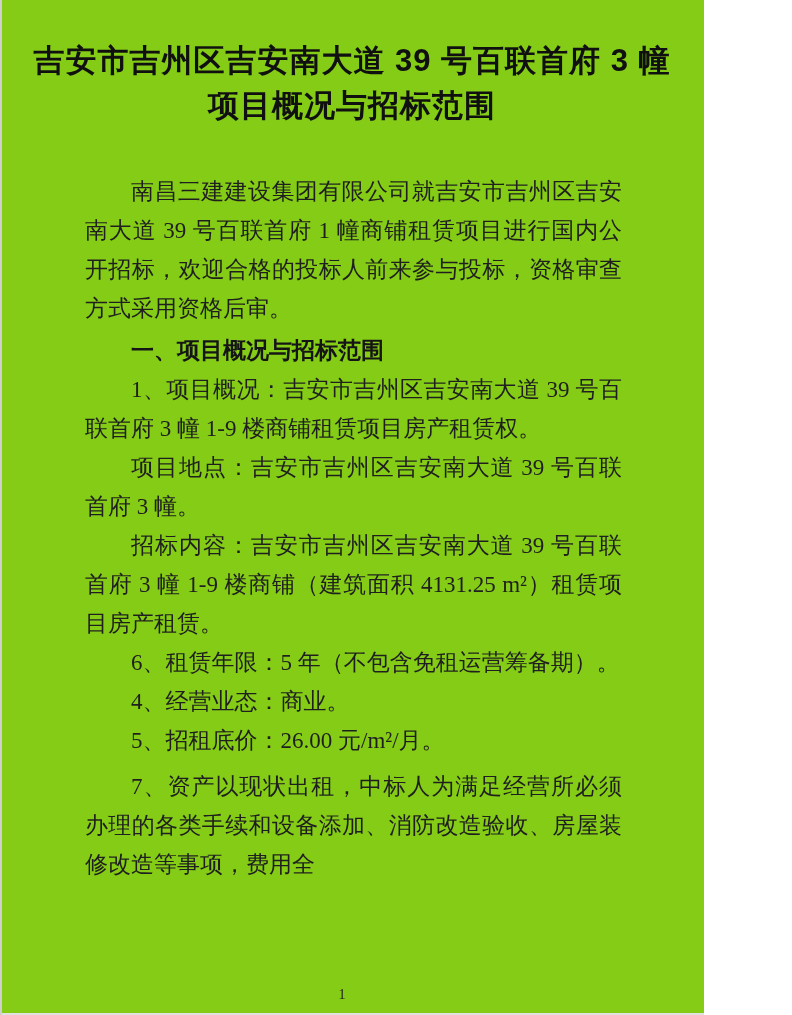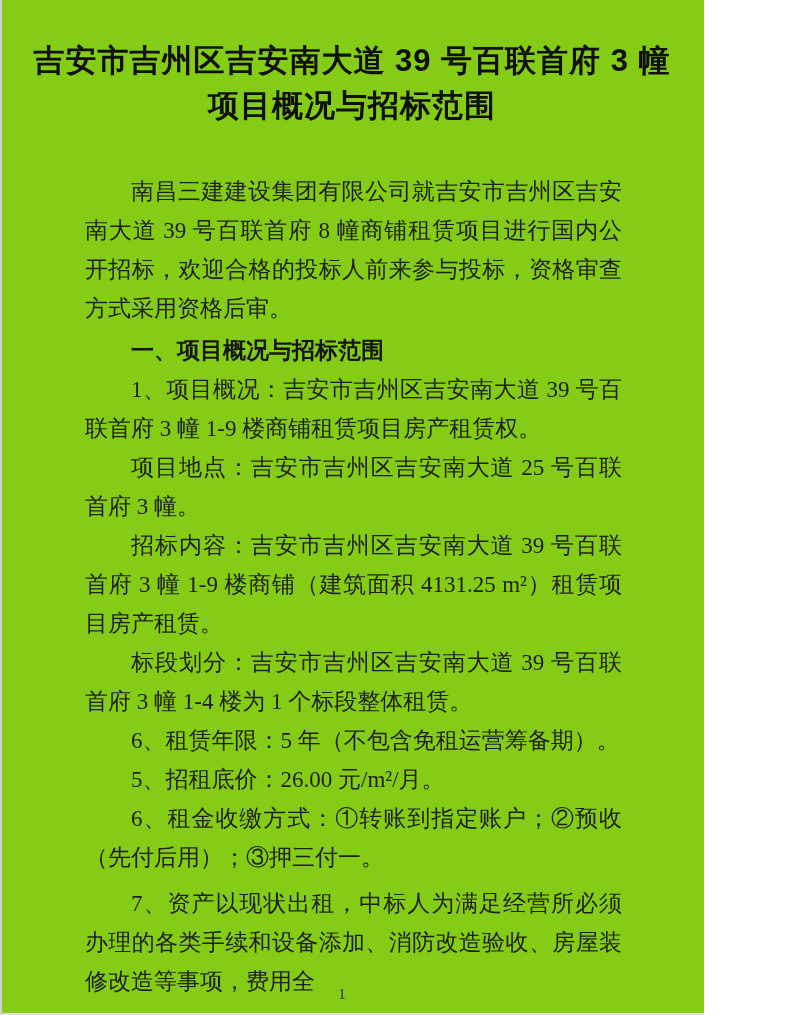--- a/index.html
+++ b/index.html
@@ -74,29 +74,28 @@
 <body>
 
 <div class="page">
 
   <div class="title">
     <div>吉安市吉州区吉安南大道 39 号百联首府 3 幢</div>
     <div>项目概况与招标范围</div>
   </div>
 
   <div class="content">
-    <p class="para">南昌三建建设集团有限公司就吉安市吉州区吉安南大道 39 号百联首府 8 幢商铺租赁项目进行国内公开招标，欢迎合格的投标人前来参与投标，资格审查方式采用资格后审。</p>
+    <p class="para">南昌三建建设集团有限公司就吉安市吉州区吉安南大道 39 号百联首府 1 幢商铺租赁项目进行国内公开招标，欢迎合格的投标人前来参与投标，资格审查方式采用资格后审。</p>
     <p class="para heading">一、项目概况与招标范围</p>
     <p class="para">1、项目概况：吉安市吉州区吉安南大道 39 号百联首府 3 幢 1-9 楼商铺租赁项目房产租赁权。</p>
-    <p class="para">项目地点：吉安市吉州区吉安南大道 25 号百联首府 3 幢。</p>
+    <p class="para">项目地点：吉安市吉州区吉安南大道 39 号百联首府 3 幢。</p>
     <p class="para">招标内容：吉安市吉州区吉安南大道 39 号百联首府 3 幢 1-9 楼商铺（建筑面积 4131.25 m²）租赁项目房产租赁。</p>
-    <p class="para">标段划分：吉安市吉州区吉安南大道 39 号百联首府 3 幢 1-4 楼为 1 个标段整体租赁。</p>
     <p class="para">6、租赁年限：5 年（不包含免租运营筹备期）。</p>
+    <p class="para">4、经营业态：商业。</p>
     <p class="para">5、招租底价：26.00 元/m²/月。</p>
-    <p class="para">6、租金收缴方式：①转账到指定账户；②预收（先付后用）；③押三付一。</p>
     <p class="para para-last">7、资产以现状出租，中标人为满足经营所必须办理的各类手续和设备添加、消防改造验收、房屋装修改造等事项，费用全</p>
   </div>
 
   <svg class="seal" width="170" height="175" viewBox="0 0 170 175" aria-hidden="true">
     <defs>
       <path id="arcTop" d="M 36.7 119.9 A 59 59 0 1 1 133.3 119.9" fill="none"></path>
       <path id="arcBottom" d="M 30.9 123.9 A 66 66 0 0 0 139.1 123.9" fill="none"></path>
     </defs>
     <circle cx="85" cy="86" r="76" fill="none" stroke-width="4.5" stroke="#d0493b"></circle>
     <polygon points="0,-31 -7.1,-9.7 -29.5,-9.6 -11.4,3.7 -18.2,25.1 0,12 18.2,25.1 11.4,3.7 29.5,-9.6 7.1,-9.7" transform="translate(85,86) rotate(-12)" fill="#d0493b"></polygon>

